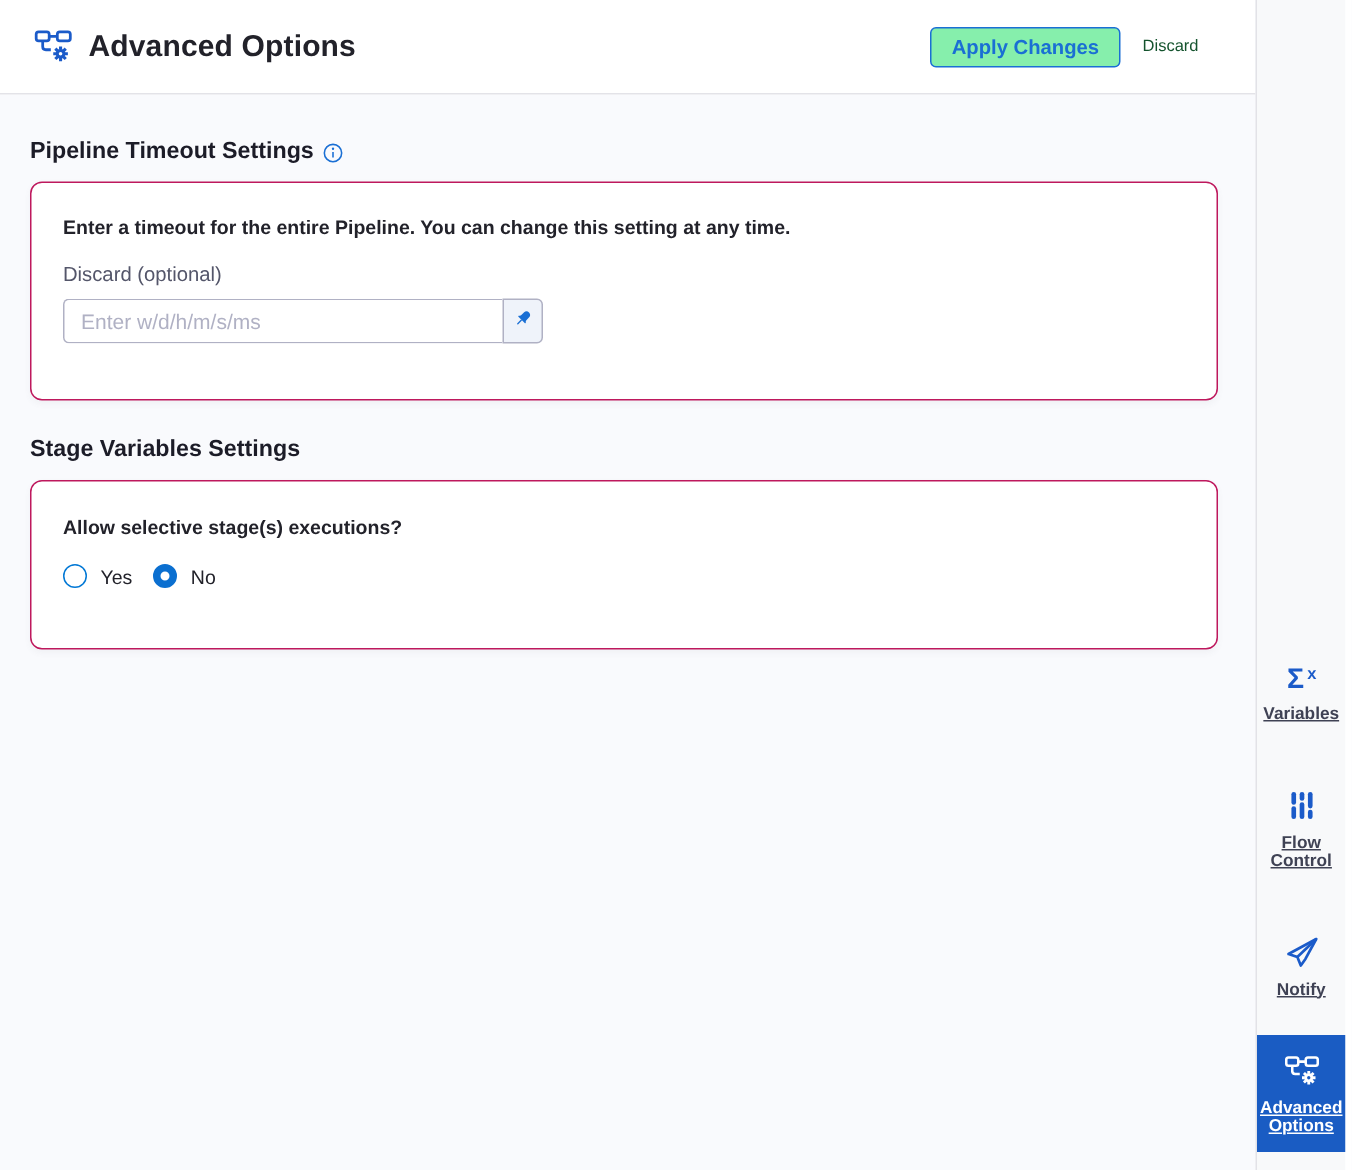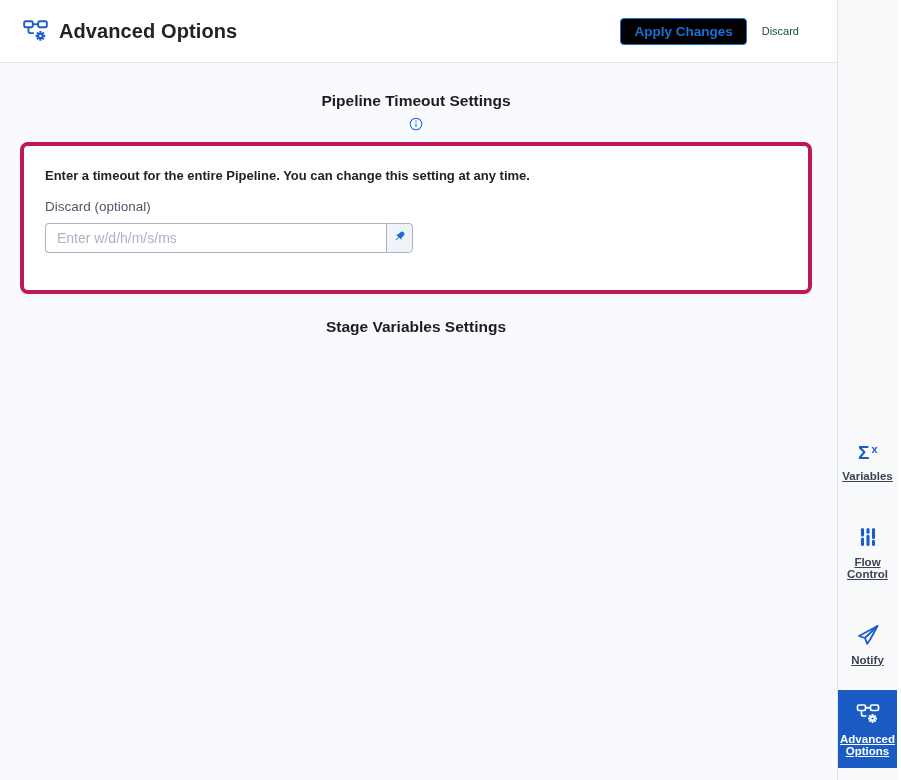--- a/index.html
+++ b/index.html
@@ -14,40 +14,40 @@
   .main { width:837px; height:780px; background:#f9fafd; display:flex; flex-direction:column; }
   .header {
     height:63px; background:#fff; border-bottom:1px solid #e3e3e8;
     display:flex; align-items:center; padding:0 38px 0 22px; flex:none;
   }
   .title-icon { width:27px; height:26px; color:#1b5bc9; margin-right:10px; flex:none; }
   .title-icon svg { width:100%; height:100%; display:block; }
   .page-title { font-size:20px; font-weight:bold; color:#22222a; letter-spacing:.1px; }
   .header-spacer { flex:1; }
   .apply-btn {
-    background:#000000; border:1px solid #1a6fd4; color:#1a6fd4;
+    background:#86efac; border:1px solid #1a6fd4; color:#1a6fd4;
     font-family:inherit; font-size:13.5px; font-weight:bold;
     border-radius:4px; padding:5px 13px; cursor:pointer;
   }
   .discard-link { color:#14532d; font-size:11px; font-weight:normal; text-decoration:none; margin-left:15px; cursor:pointer; }
 
   .content { padding:29px 25px 0 20px; }
-  .section-heading-row { display:flex; align-items:center; gap:6px; margin-bottom:11px;flex-direction:column; }
+  .section-heading-row { display:flex; align-items:center; gap:6px; margin-bottom:11px; }
   .section-heading { font-size:15.5px; font-weight:bold; color:#1c1c28; }
   .info-icon { width:14px; height:14px; display:inline-block; margin-top:1px; }
   .info-icon svg { width:100%; height:100%; display:block; }
 
   .card {
-    background:#fff; border:4px solid #be185d; border-radius:8px;
+    background:#fff; border:1px solid #be185d; border-radius:8px;
     box-shadow:0 2px 4px rgba(96,97,112,0.06);
   }
   .card-timeout { padding:22px 21px 37px 21px; margin-bottom:24px; }
   .card-desc { font-size:13px; font-weight:bold; color:#22222a; margin-bottom:16px; }
   .field-label { font-size:13.5px; color:#54566a; margin-bottom:9px; }
-  .input-group { display:flex; width:368px; height:30px; }
+  .input-group { display:flex; width:320px; height:30px; }
   .timeout-input {
     flex:1; min-width:0; height:100%;
     border:1px solid #b0b1c4; border-right:none; border-radius:4px 0 0 4px;
     font-family:inherit; font-size:14px; color:#22222a; padding:0 11px; outline:none; background:#fff;
   }
   .timeout-input::placeholder { color:#b0b1c4; }
   .pin-btn {
     width:27px; height:100%; flex:none;
     border:1px solid #b0b1c4; border-radius:0 4px 4px 0;
     background:#eff3fa; display:flex; align-items:center; justify-content:center; cursor:pointer;
@@ -147,20 +147,33 @@
             </svg>
           </span>
         </button>
       </div>
     </div>
 
     <div class="section-heading-row">
       <span class="section-heading">Stage Variables Settings</span>
     </div>
 
+    <div class="card card-stage">
+      <div class="card-question">Allow selective stage(s) executions?</div>
+      <div class="radio-row">
+        <label class="radio-group">
+          <span class="radio-circle"></span>
+          <span class="radio-label">Yes</span>
+        </label>
+        <label class="radio-group selected">
+          <span class="radio-circle"></span>
+          <span class="radio-label">No</span>
+        </label>
+      </div>
+    </div>
 
   </div>
 </div>
 
 <div class="sidebar">
 
   <div class="nav-item">
     <span class="nav-icon">
       <svg viewBox="0 0 26 24">
         <text x="3" y="19.5" font-size="19" font-weight="bold" fill="currentColor" font-family="Liberation Sans, sans-serif">Σ</text>

